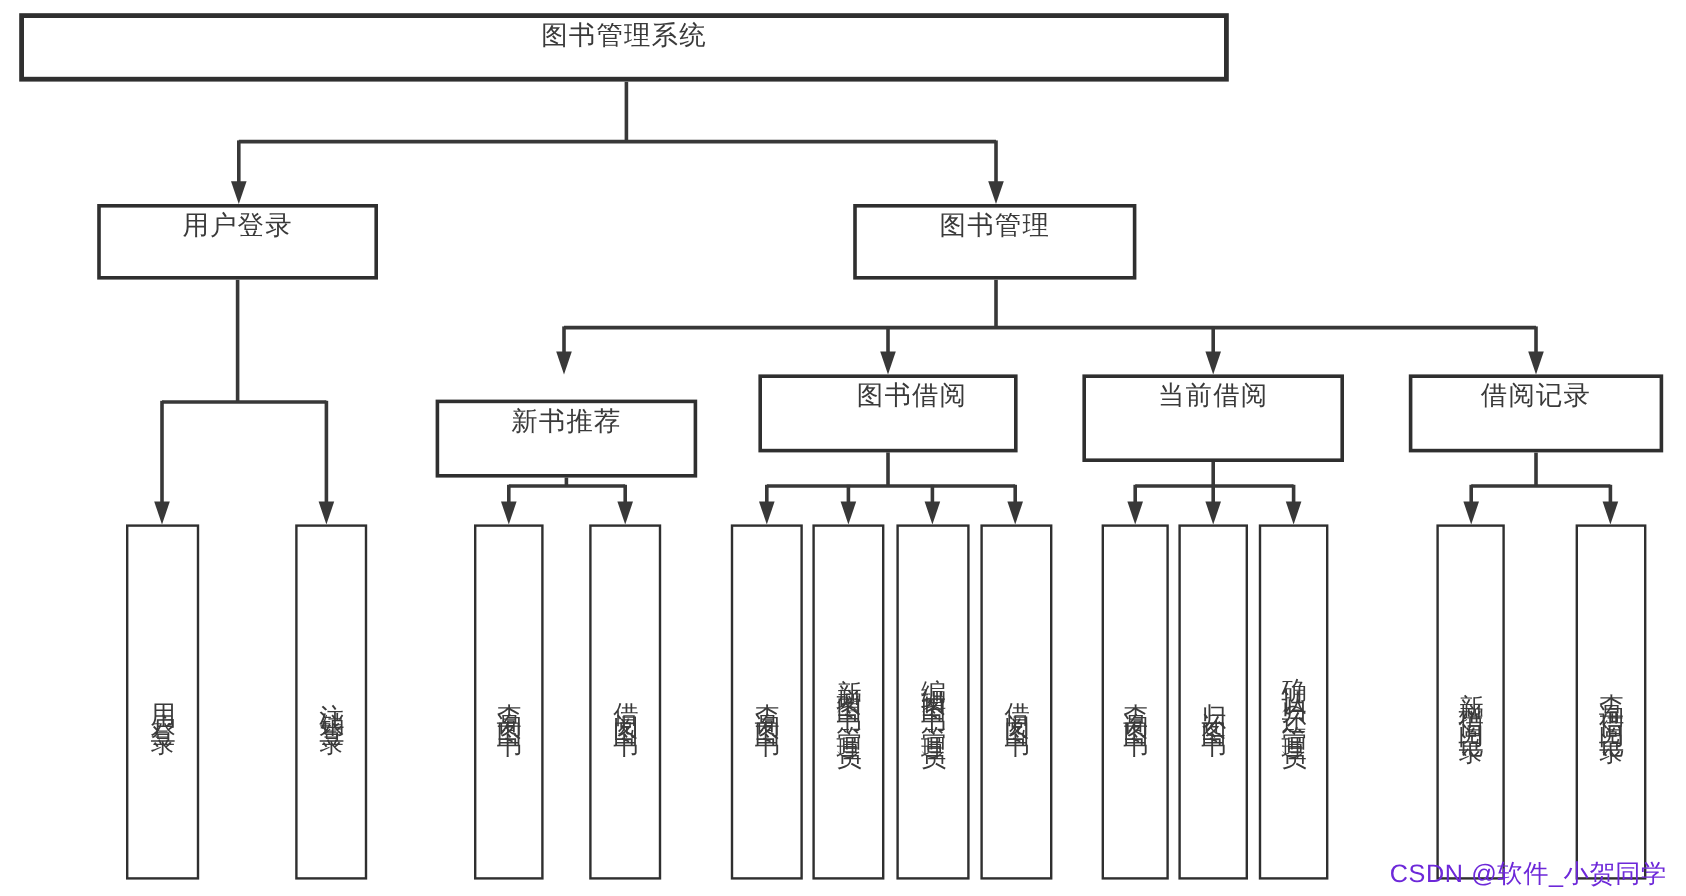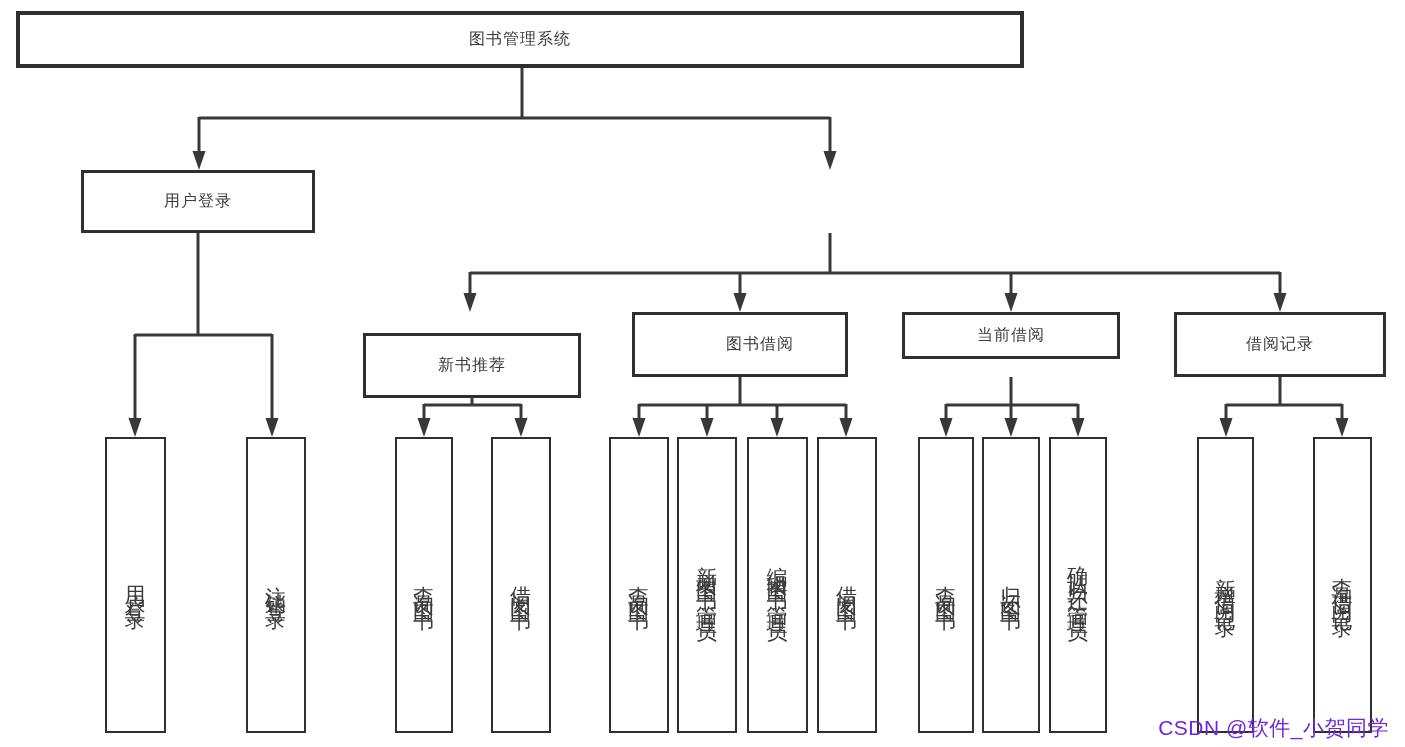--- a/index.html
+++ b/index.html
@@ -21,24 +21,24 @@
     top: 0;
     width: 1405px;
     height: 747px;
   }
   .node {
     position: absolute;
     box-sizing: border-box;
     background: #ffffff;
     border: 3px solid #2f2f2f;
     display: flex;
-    align-items: center;
+    align-items: flex-start;
     justify-content: center;
     color: #3a3a3a;
-    font-size: 16px;
+    font-size: 22px;
     letter-spacing: 1px;
   }
   .node.root { border-width: 4px; }
   .vbox {
     position: absolute;
     box-sizing: border-box;
     background: #ffffff;
     border: 2.5px solid #2f2f2f;
     top: 437px;
     height: 296px;
@@ -136,28 +136,31 @@
     </g>
   </svg>
 
   <div class="node root" style="left:16px; top:11px; width:1008px; height:57px;">
     <span>图书管理系统</span>
   </div>
 
   <div class="node" style="left:81px; top:170px; width:234px; height:63px;">
     <span>用户登录</span>
   </div>
+  <div class="node" style="left:711px; top:170px; width:236px; height:63px;">
+    <span>图书管理</span>
+  </div>
 
   <div class="node" style="left:363px; top:312px; width:218px; height:65px;margin-top:21px;">
     <span>新书推荐</span>
   </div>
   <div class="node" style="left:632px; top:312px; width:216px; height:65px;padding-left:40px;">
     <span>图书借阅</span>
   </div>
-  <div class="node" style="left:902px; top:312px; width:218px; height:47px;">
+  <div class="node" style="left:902px; top:312px; width:218px; height:73px;">
     <span>当前借阅</span>
   </div>
   <div class="node" style="left:1174px; top:312px; width:212px; height:65px;">
     <span>借阅记录</span>
   </div>
 
   <div class="vbox" style="left:105px; width:61px;">
     <span class="vtext">用户登录</span>
   </div>
   <div class="vbox" style="left:246px; width:60px;">

